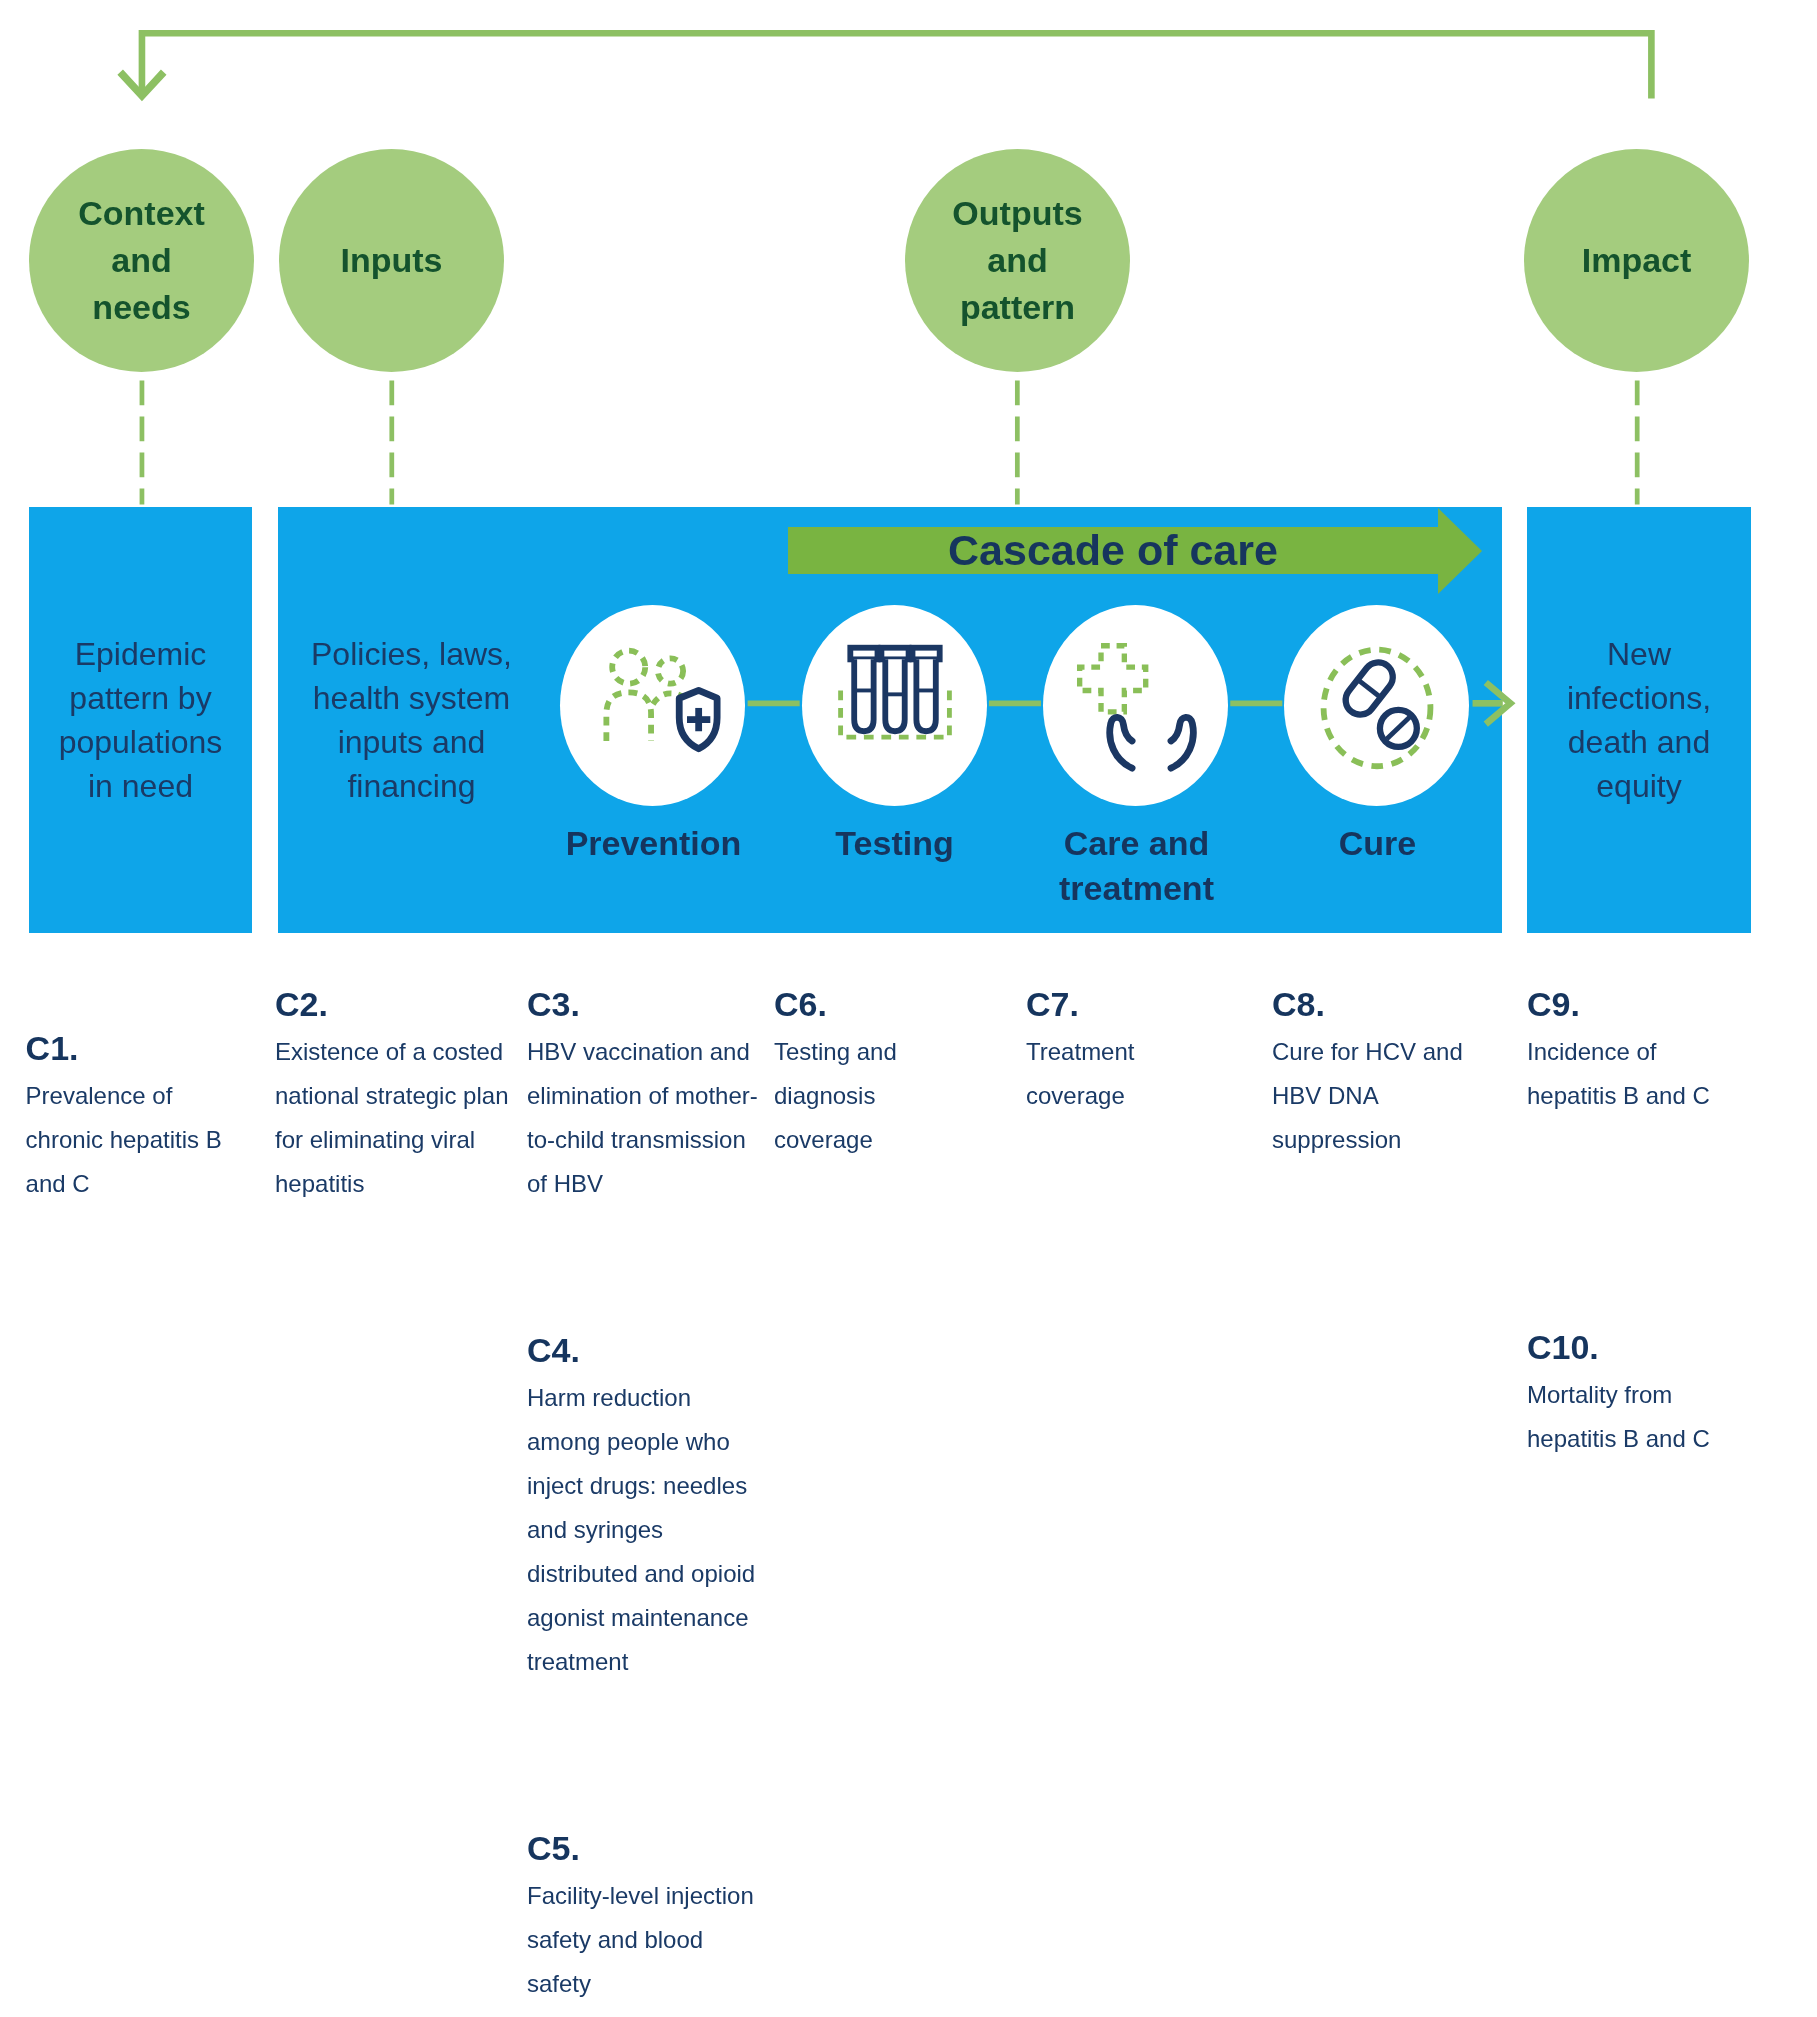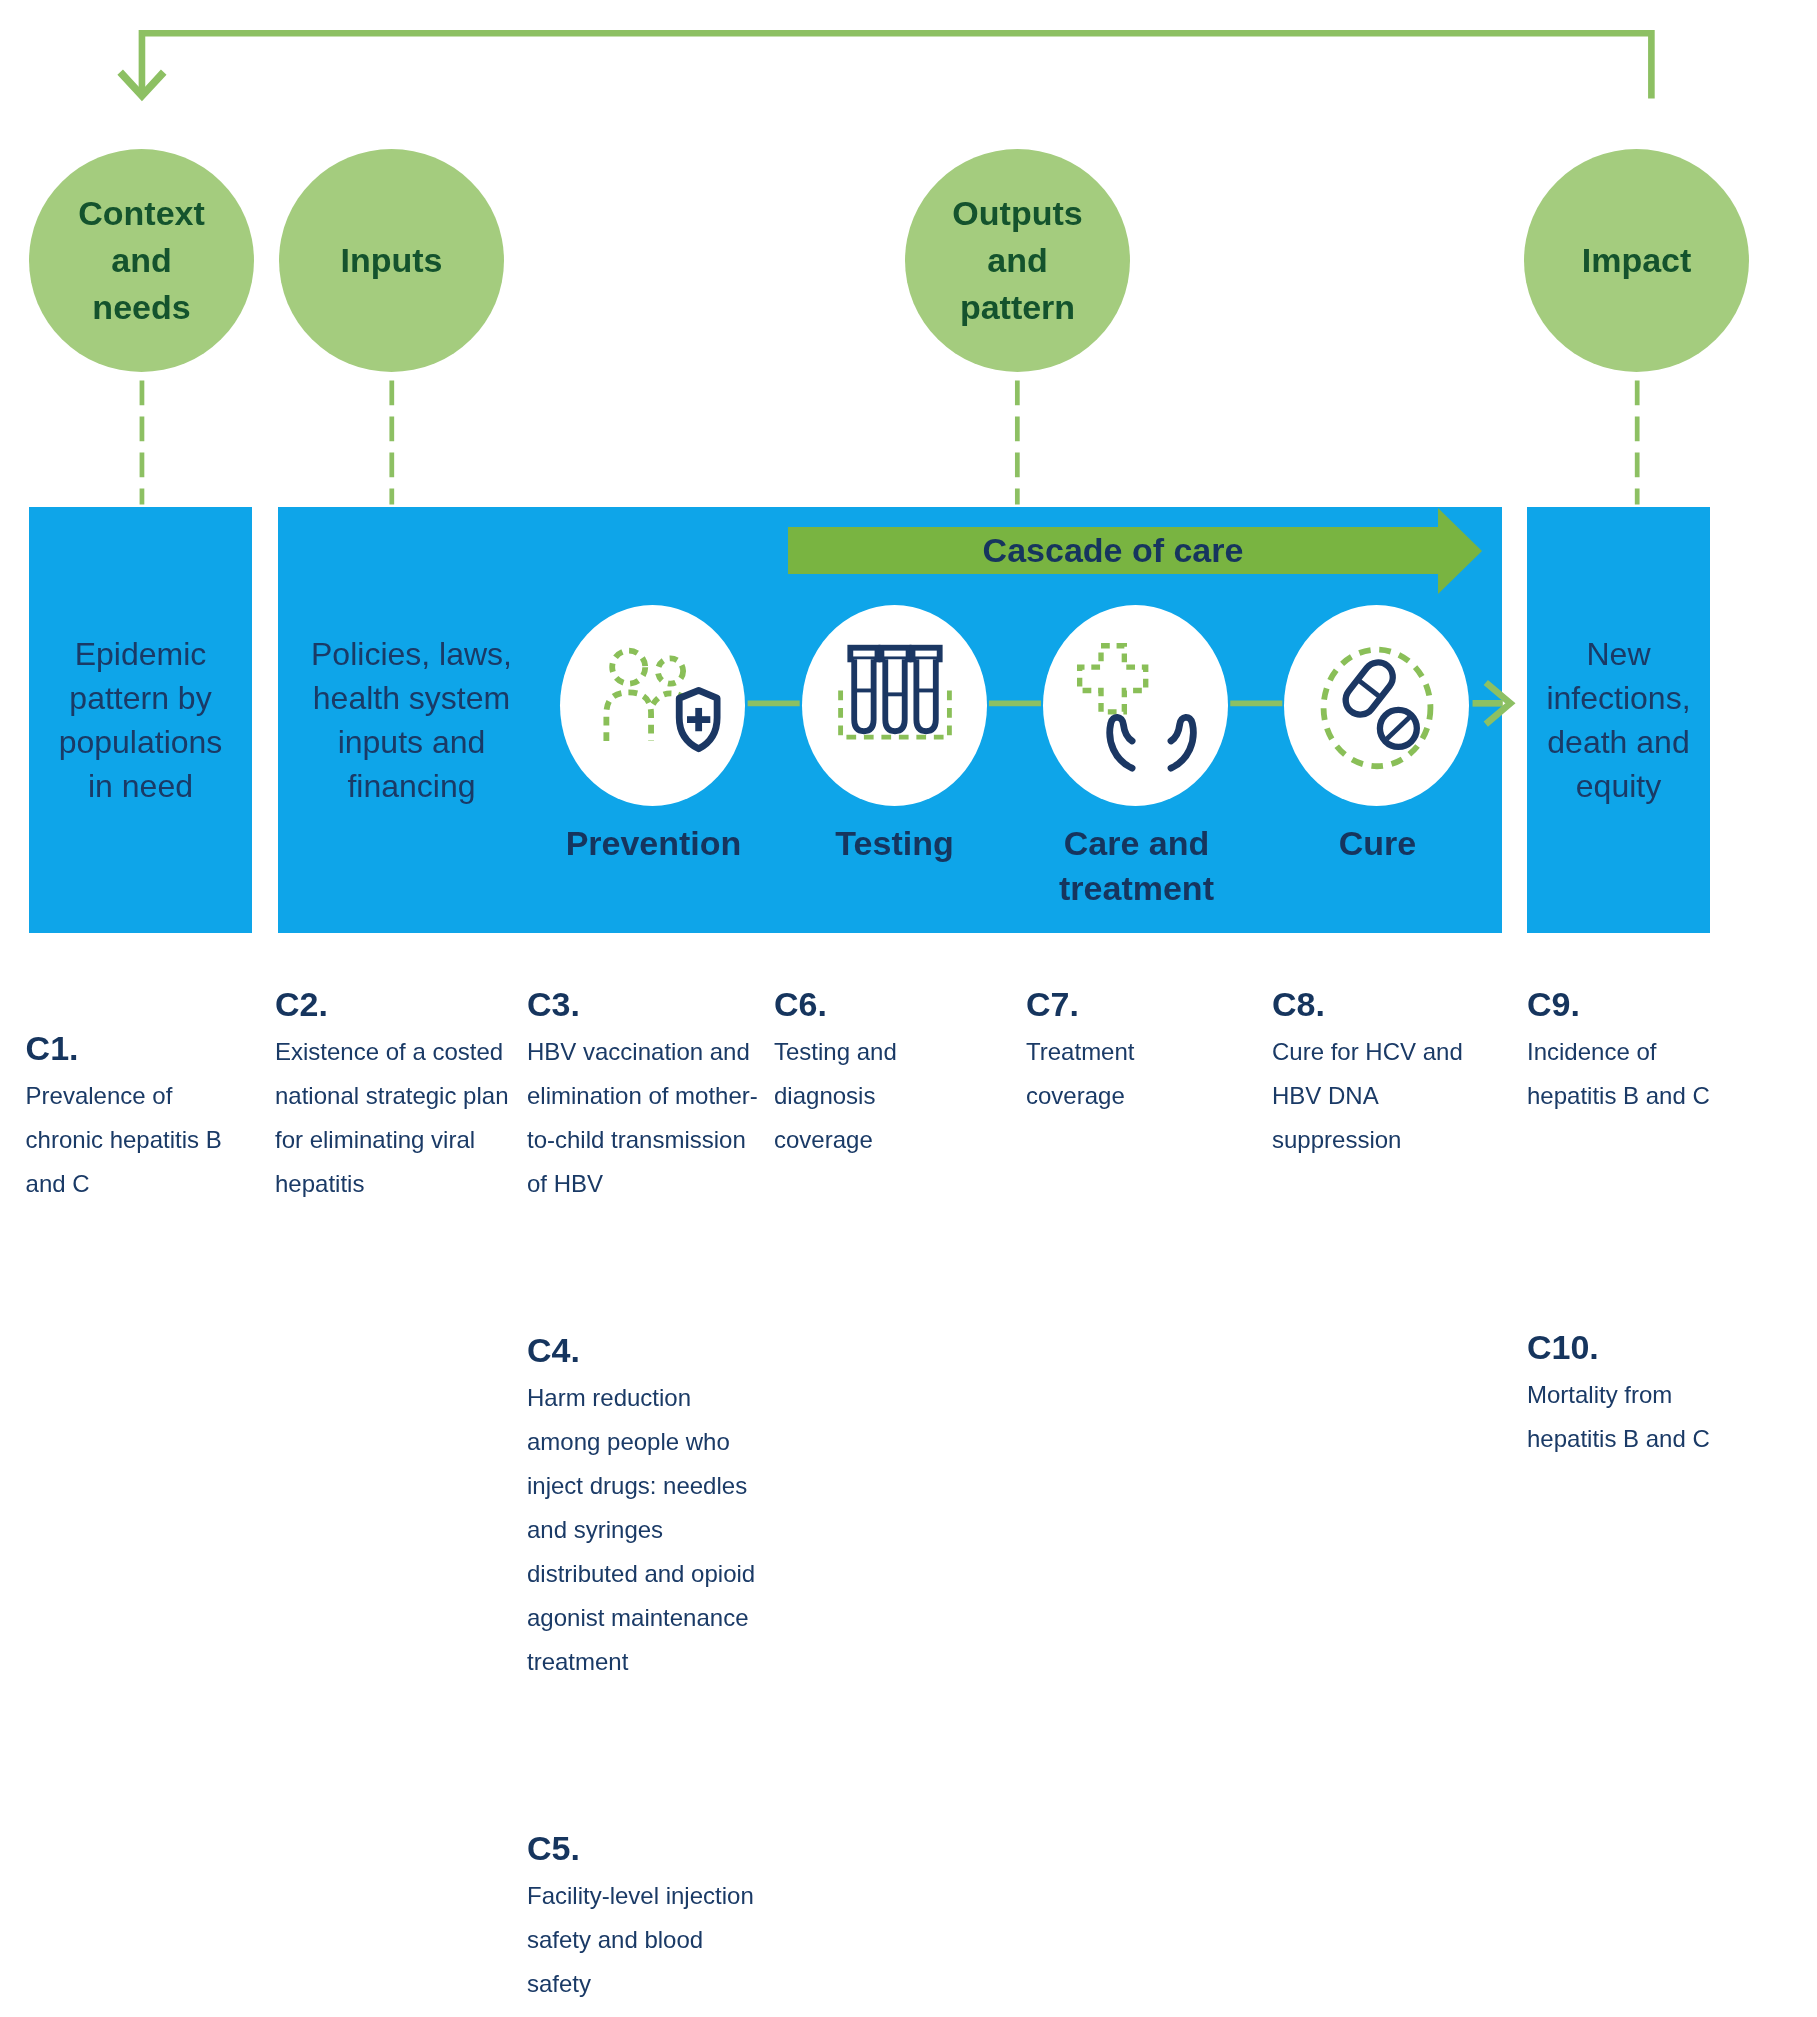--- a/index.html
+++ b/index.html
@@ -22,21 +22,21 @@
   }
   .box-caption{
     position:absolute;inset:0;display:flex;flex-direction:column;
     justify-content:center;align-items:center;text-align:center;
     font-size:32px;line-height:44px;color:#1a3a66;
   }
   .cascade-bar{
     position:absolute;left:788px;top:527px;width:650px;height:47px;
     background:#79b441;display:flex;align-items:center;justify-content:center;
   }
-  .cascade-bar .bar-label{font-size:34px;font-weight:700;color:#16355e;}
+  .cascade-bar .bar-label{font-size:43px;font-weight:700;color:#16355e;}
   .cascade-head{
     position:absolute;left:1438px;top:508px;width:0;height:0;
     border-top:43px solid transparent;border-bottom:43px solid transparent;
     border-left:44px solid #79b441;
   }
   .icon-circle{
     position:absolute;top:605px;width:185px;height:201px;border-radius:50%;
     background:#ffffff;display:flex;align-items:center;justify-content:center;
   }
   .step-label{
@@ -63,21 +63,21 @@
   </div>
   <div class="lightbox" style="left:278px;width:267px;">
     <div class="box-caption">
       <div>Policies, laws,</div>
       <div>health system</div>
       <div>inputs and</div>
       <div>financing</div>
     </div>
   </div>
   <div class="lightbox" style="left:530px;width:972px;"></div>
-  <div class="lightbox" style="left:1527px;width:183px;">
+  <div class="lightbox" style="left:1527px;width:224px;">
     <div class="box-caption">
       <div>New</div>
       <div>infections,</div>
       <div>death and</div>
       <div>equity</div>
     </div>
   </div>
 
   <div class="cascade-bar">
     <span class="bar-label">Cascade of care</span>

